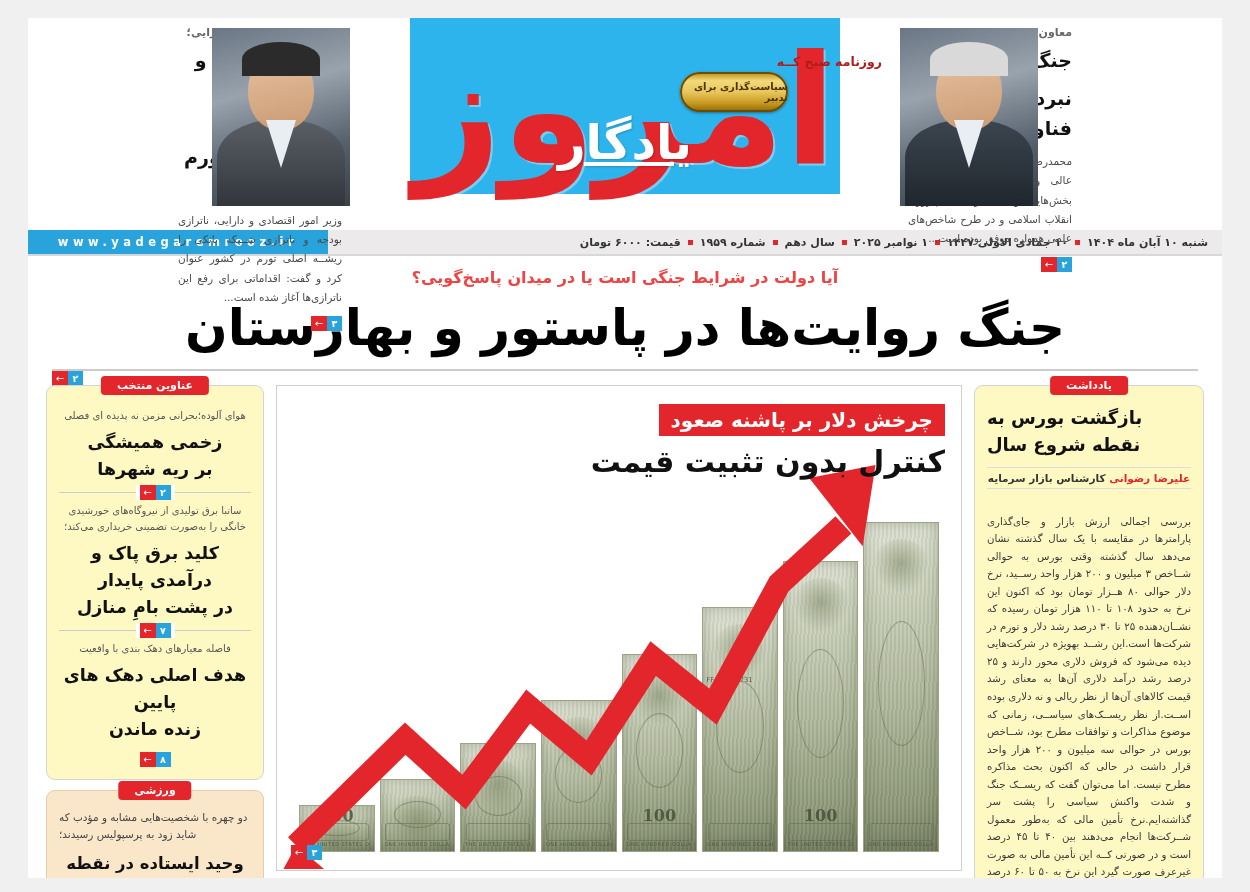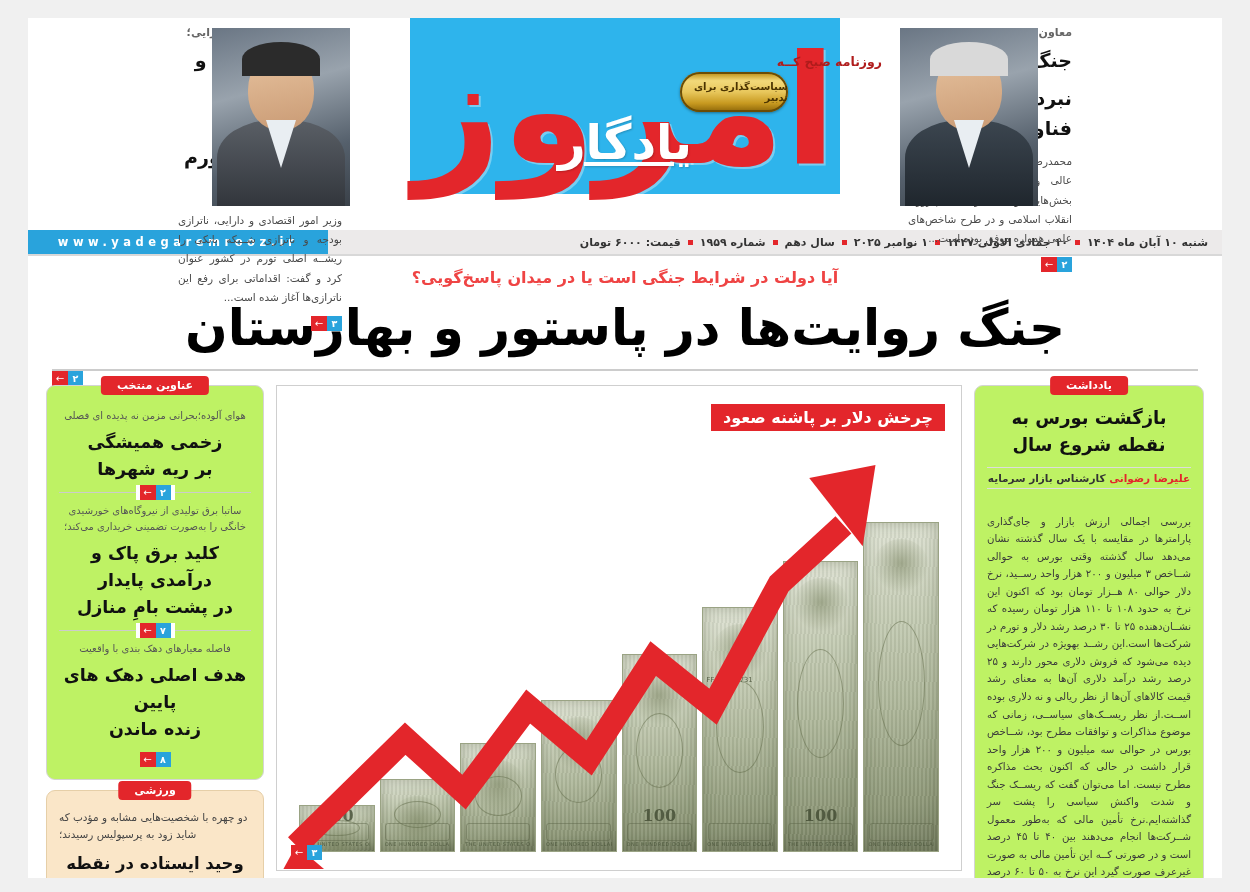--- a/index.html
+++ b/index.html
@@ -216,33 +216,33 @@
   }
   .col-right { width: 230px; display:flex; flex-direction:column; gap:10px; }
   .col-center { flex: 1; position: relative; }
   .col-left { width: 218px; display:flex; flex-direction:column; gap:10px; }
 
   .cardbox {
     border: 1px solid #d4d4d4;
     border-radius: 9px;
     padding: 18px 12px 12px;
     position: relative;
-    background: #bef264;
+    background: #fef9c3;
     direction: rtl;
   }
   .cardbox.cream { background: #fae6c8; border-color: #e6cfa8; }
   .badge {
     position: absolute; top: -10px; left: 50%; transform: translateX(-50%);
     background: #e3262b; color: #fff;
     font-size: 11px; font-weight: bold;
     padding: 3px 16px; border-radius: 4px;
     white-space: nowrap;
   }
   .note-title {
-    font-size: 18px; font-weight: bold; text-align: center;
+    font-size: 18px; font-weight: bold; text-align: left;
     color: #111; line-height: 1.5; margin-bottom: 9px;
   }
   .byline {
     text-align: center; font-size: 10.5px; color: #333;
     border-top: 1px solid #ddd; border-bottom: 1px solid #ddd;
     padding: 4px 0; margin-bottom: 24px; font-weight: bold;
   }
   .byline b { color: #e3262b; }
   .note-body {
     font-size: 10.2px; line-height: 1.72; color: #3a3a3a;
@@ -267,21 +267,21 @@
   .photo-frame {
     border: 1px solid #cfcfcf;
     height: 100%;
     position: relative;
     overflow: hidden;
     background: #fff;
   }
   .pf-kicker {
     position: absolute; top: 18px; right: 16px;
     background: #e3262b; color: #fff;
-    font-size: 16px; font-weight: bold;
+    font-size: 20px; font-weight: bold;
     padding: 4px 12px;
     z-index: 6;
   }
   .pf-title {
     position: absolute; top: 52px; right: 16px;
     z-index: 6; text-align: right;
     font-size: 30px; font-weight: bold; color: #111;
     line-height: 1.62; letter-spacing: -0.5px;
   }
   .chart-area { position: absolute; inset: 0; z-index: 2; }
@@ -435,20 +435,21 @@
 
       </div>
 
     </div>
 
     <div class="col-center">
       <div class="photo-frame">
 
         <div class="pf-kicker">چرخش دلار بر پاشنه صعود</div>
         <div class="pf-title">
+          <div>کنترل بدون تثبیت قیمت</div>
         </div>
 
         <div class="chart-area">
           <div class="bars">
             <div class="bar" style="height:14%">
               <span class="oval"></span>
               <span class="hundred">100</span>
               <span class="micro">THE UNITED STATES OF AMERICA</span>
             </div>
             <div class="bar" style="height:22%">

